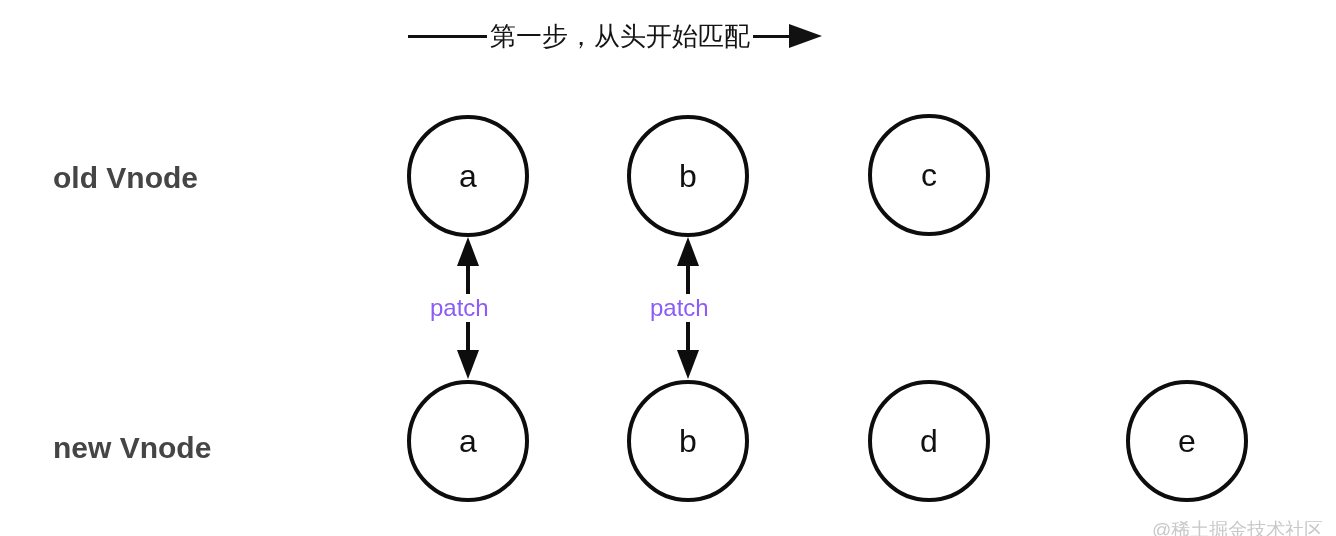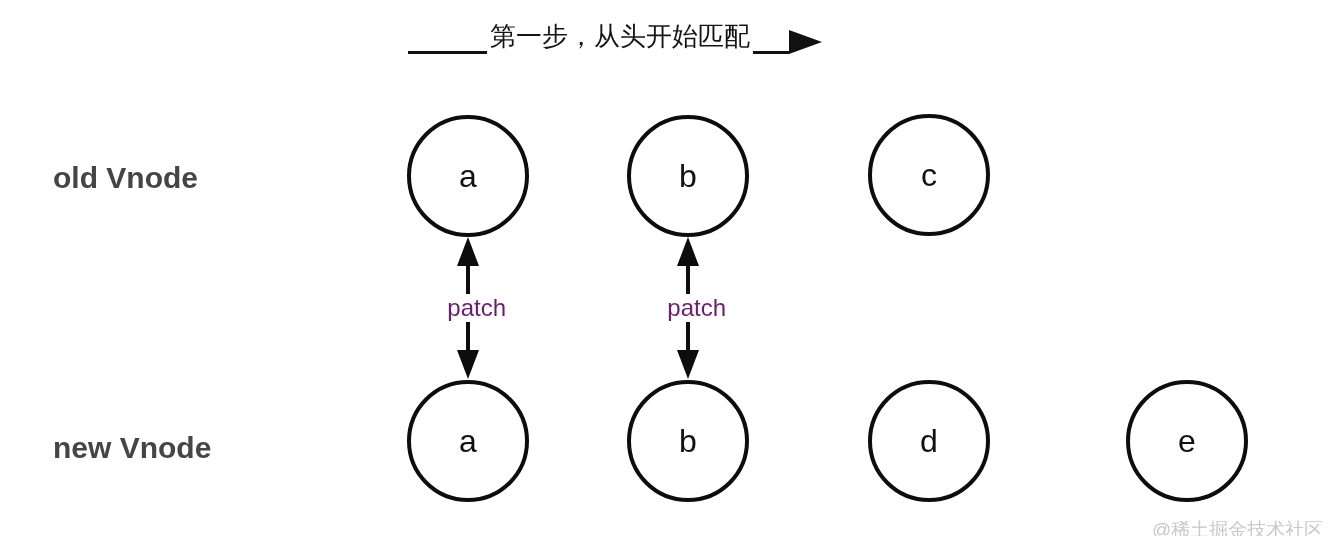--- a/index.html
+++ b/index.html
@@ -13,21 +13,21 @@
     font-family: "Liberation Sans", "DejaVu Sans", sans-serif;
   }
 
   
   .step-arrow {
     position: absolute;
     left: 408px;
     top: 18px;
     height: 36px;
     display: flex;
-    align-items: flex-end;
+    align-items: center;
   }
   .h-line { height: 3px; background: #111111; }
   .h-line.left  { width: 79px; }
   .h-line.right { width: 36px; }
   .step-arrow-label {
     font-size: 26px;
     color: #141414;
     line-height: 36px;
     padding: 0 3px;
     white-space: nowrap;
@@ -79,24 +79,24 @@
     top: 237px;
     width: 48px;
     height: 142px;
   }
   .patch-arrow.first  { left: 444px; }
   .patch-arrow.second { left: 664px; }
   .patch-label {
     position: absolute;
     top: 294px;
     width: 76px;
-    text-align: right;
+    text-align: left;
     background: #ffffff;
     font-size: 24px;
-    color: #701a75;
+    color: #8b5cf6;
     line-height: 28px;
   }
   .patch-label.first  { left: 430px; }
   .patch-label.second { left: 650px; }
 
   
   .watermark {
     position: absolute;
     left: 1152px;
     top: 499px;

